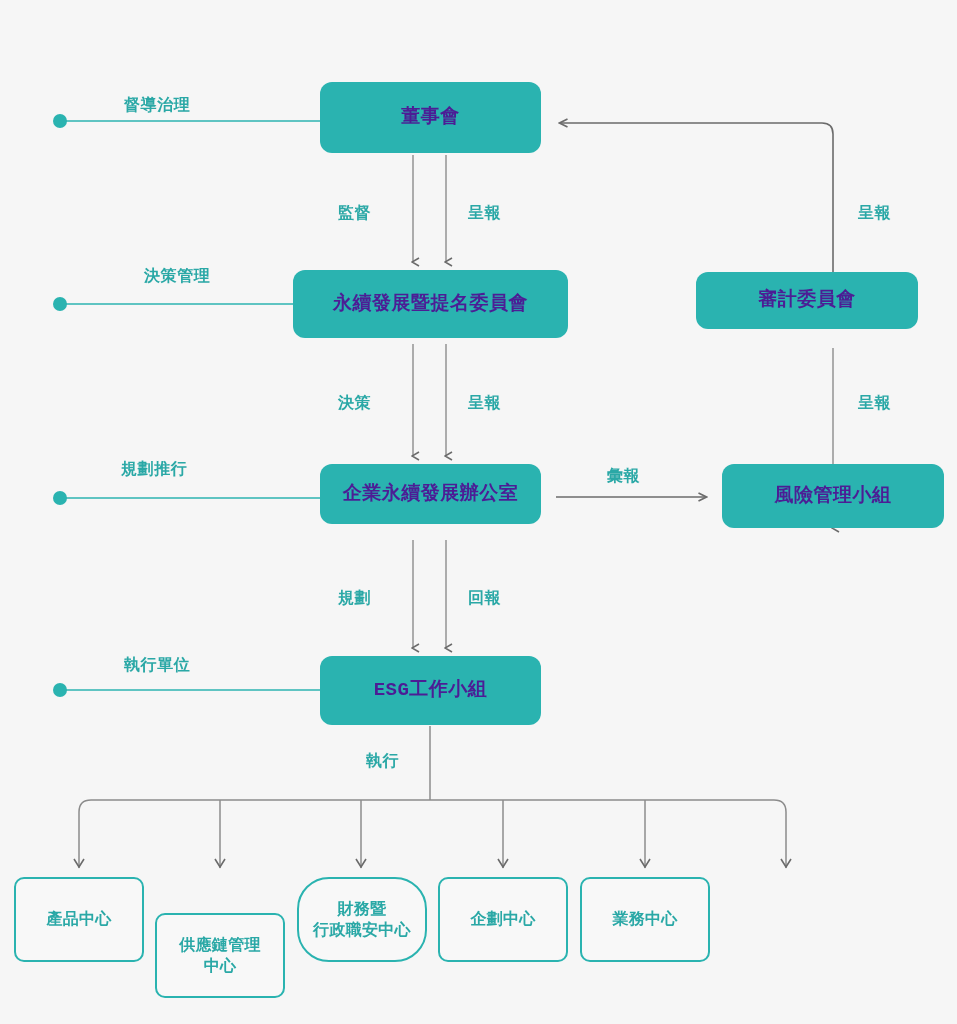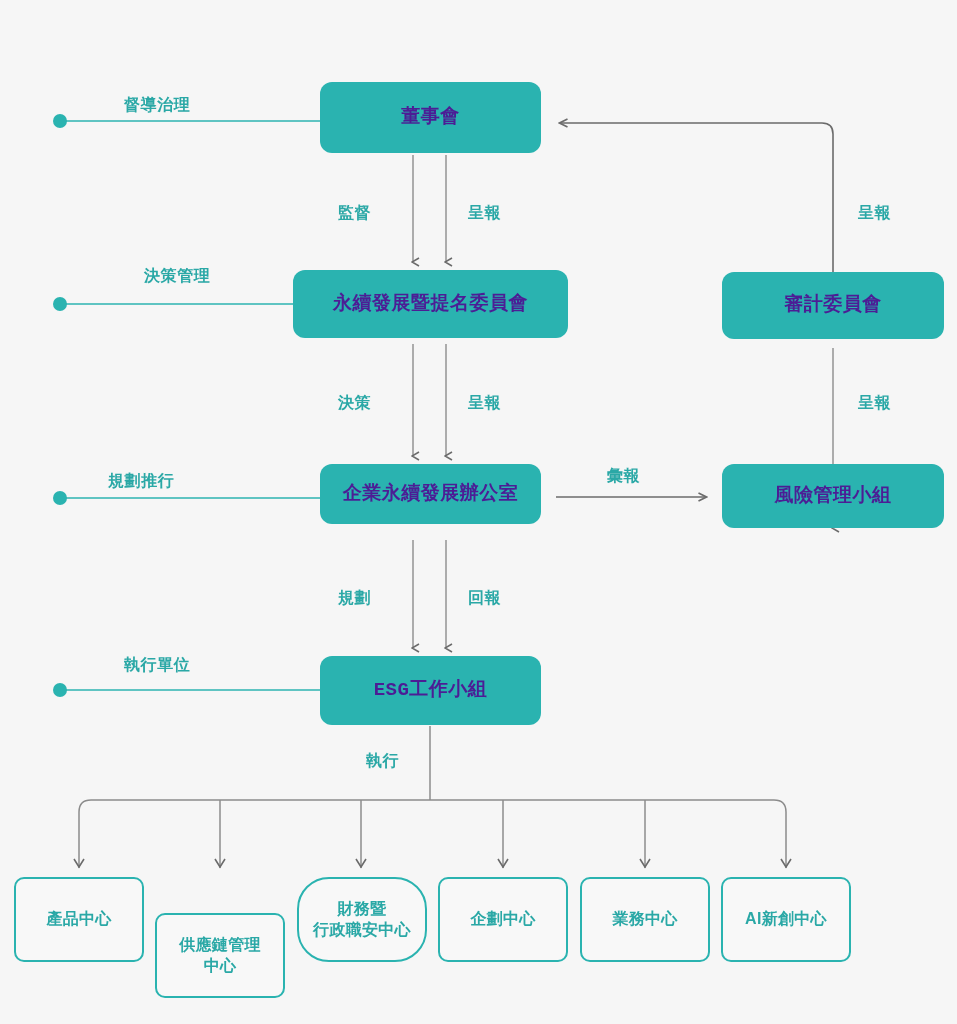--- a/index.html
+++ b/index.html
@@ -156,36 +156,36 @@
   <div class="stage">
     <div class="stage-dot" style="left:53px; top:114px;"></div>
     <div class="stage-label" style="left:124px; top:95px;">督導治理</div>
   </div>
   <div class="stage">
     <div class="stage-dot" style="left:53px; top:297px;"></div>
     <div class="stage-label" style="left:124px; top:266px;margin-left:20px;">決策管理</div>
   </div>
   <div class="stage">
     <div class="stage-dot" style="left:53px; top:491px;"></div>
-    <div class="stage-label" style="left:108px; top:459px;margin-top:12px;">規劃推行</div>
+    <div class="stage-label" style="left:121px; top:459px;">規劃推行</div>
   </div>
   <div class="stage">
     <div class="stage-dot" style="left:53px; top:683px;"></div>
     <div class="stage-label" style="left:124px; top:655px;">執行單位</div>
   </div>
 
   <div class="node filled" style="left:320px; top:82px; width:221px; height:71px;">
     <span class="node-label">董事會</span>
   </div>
 
   <div class="node filled" style="left:293px; top:270px; width:275px; height:68px;">
     <span class="node-label">永續發展暨提名委員會</span>
   </div>
 
-  <div class="node filled" style="left:722px; top:272px; width:222px; height:67px;">
+  <div class="node filled" style="left:696px; top:272px; width:222px; height:57px;">
     <span class="node-label">審計委員會</span>
   </div>
 
   <div class="node filled" style="left:320px; top:464px; width:221px; height:60px;">
     <span class="node-label">企業永續發展辦公室</span>
   </div>
 
   <div class="node filled" style="left:722px; top:464px; width:222px; height:64px;text-align:center;">
     <span class="node-label">風險管理小組</span>
   </div>
@@ -219,17 +219,14 @@
   <div class="node outlined" style="left:297px; top:877px; width:130px; height:85px;border-radius:32px;">
     <span class="node-label">財務暨
 行政職安中心</span>
   </div>
   <div class="node outlined" style="left:580px; top:877px; width:130px; height:85px;">
     <span class="node-label">業務中心</span>
   </div>
   <div class="node outlined" style="left:438px; top:877px; width:130px; height:85px;">
     <span class="node-label">企劃中心</span>
   </div>
-  <div class="node outlined" style="left:721px; top:877px; width:130px; height:85px;">
-    <span class="node-label">AI新創中心</span>
-  </div>
 
 </div>
 
 </body></html>

